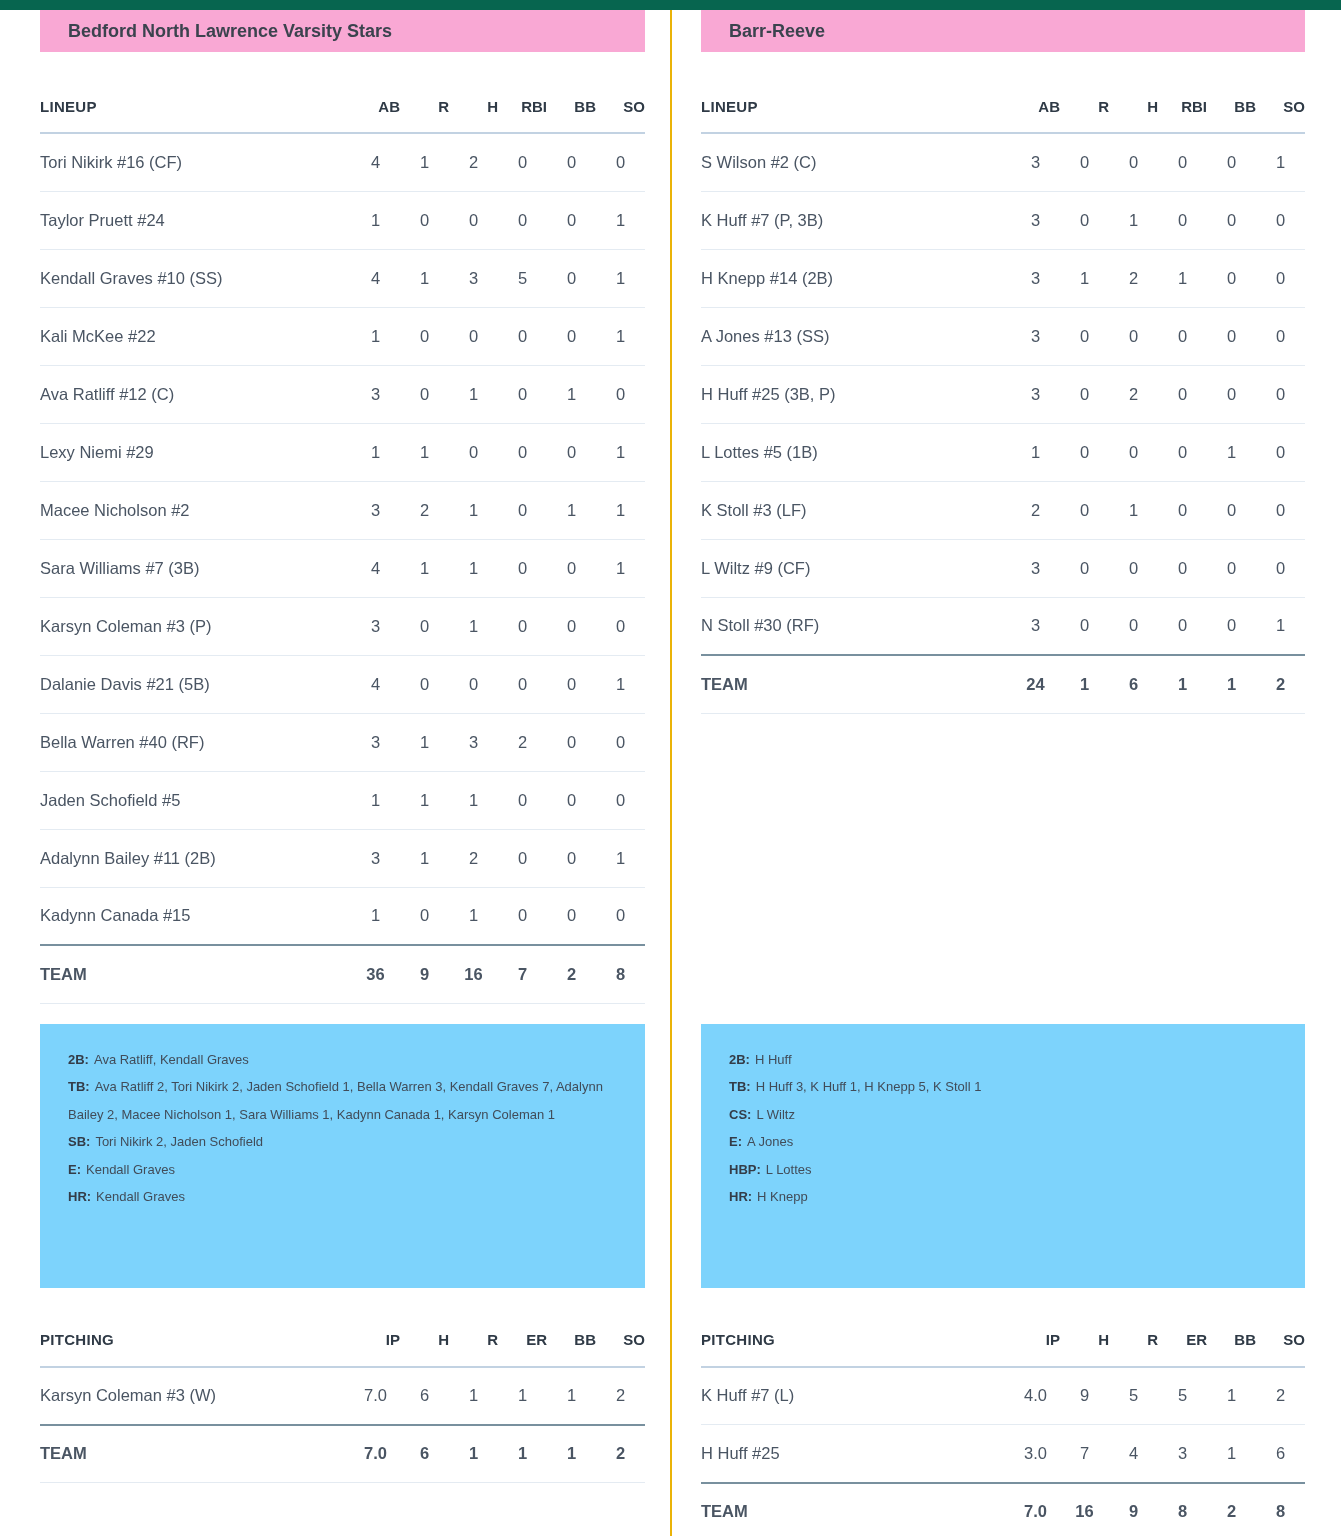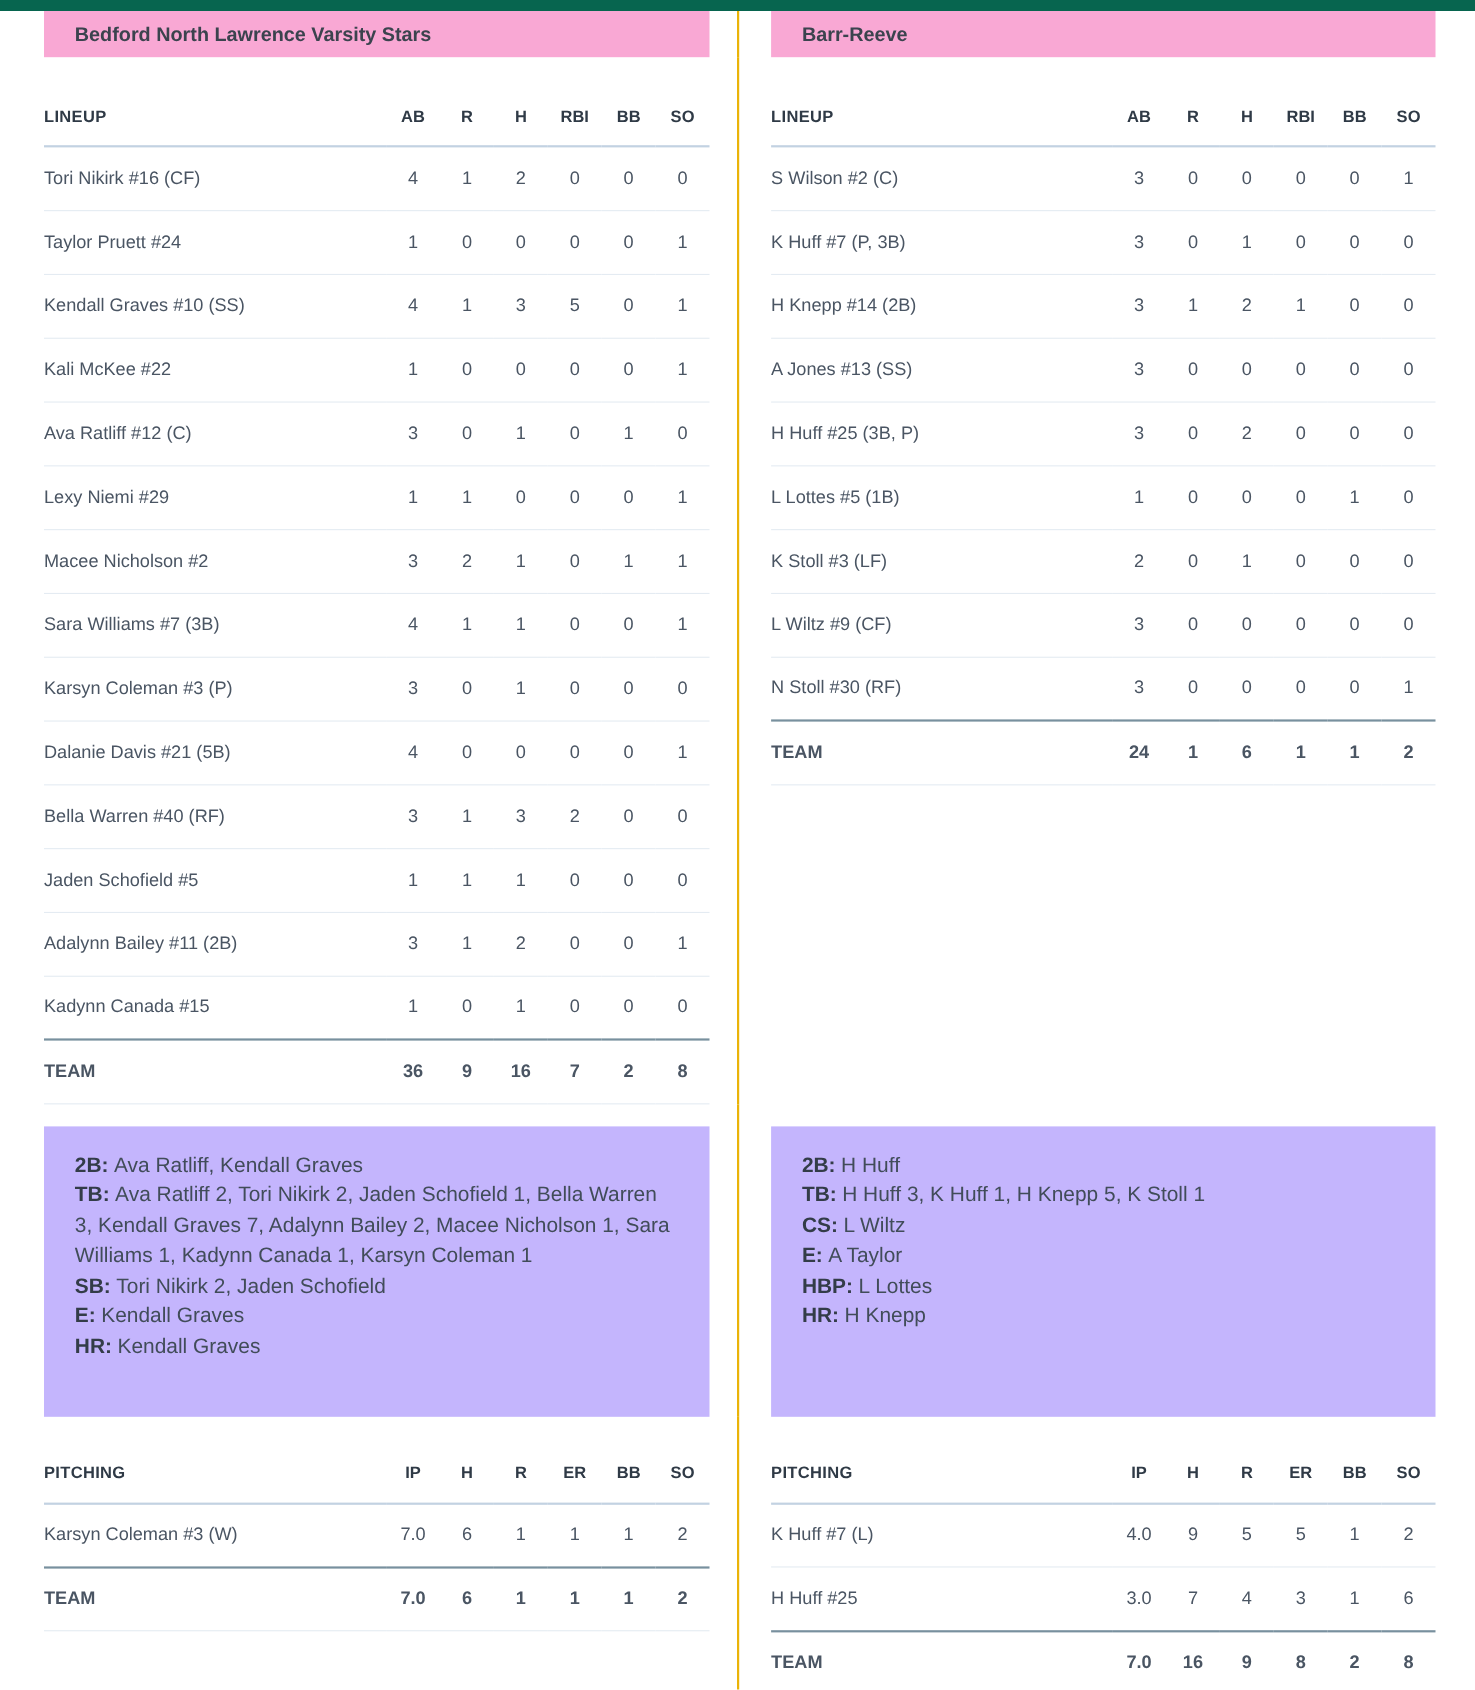--- a/index.html
+++ b/index.html
@@ -30,39 +30,39 @@
   }
 
   table.stat-table{width:100%;border-collapse:collapse;table-layout:fixed;}
   table.stat-table th,table.stat-table td{box-sizing:border-box;padding:0;}
   table.stat-table thead th{
     height:53px;vertical-align:middle;
     border-bottom:2px solid #C2D2E2;
     font-size:15px;font-weight:700;color:#2F3A46;
   }
   th.name-col{text-align:left;padding-left:7px;letter-spacing:0.3px;}
-  th.stat-col{width:49px;text-align:center;}
+  th.stat-col{width:49px;text-align:right;}
   table.stat-table tbody td{
     height:58px;vertical-align:middle;
     border-bottom:1px solid #E4EBF2;
     font-size:16.5px;color:#4A5563;
   }
   td.name{text-align:left;padding-left:7px;color:#444F5C;white-space:nowrap;overflow:hidden;}
   td.sub-name{padding-left:40px;}
   td.stat{width:49px;text-align:center;}
   tr.team-row td{
     border-top:2px solid #78909E;border-bottom:none;
     font-weight:700;color:#323C48;
   }
 
   .notes-box{
-    background:#c4b5fd;
+    background:#7dd3fc;
     min-height:264px;box-sizing:border-box;
     padding:22px 28px;
-    font-size:19px;line-height:27.5px;color:#414C59;
+    font-size:13px;line-height:27.5px;color:#414C59;
   }
   .note-label{font-weight:700;color:#333C48;margin-right:5px;}
 </style>
 </head>
 <body>
 
 <div class="top-bar"></div>
 
 <div class="board">
 
@@ -381,21 +381,21 @@
               <td class="stat">2</td>
             </tr>
           </tbody>
         </table>
     </div>
     <div class="cell gr r3">
       <div class="notes-box">
           <div class="note-line"><span class="note-label">2B:</span><span class="note-text">H Huff</span></div>
           <div class="note-line"><span class="note-label">TB:</span><span class="note-text">H Huff 3, K Huff 1, H Knepp 5, K Stoll 1</span></div>
           <div class="note-line"><span class="note-label">CS:</span><span class="note-text">L Wiltz</span></div>
-          <div class="note-line"><span class="note-label">E:</span><span class="note-text">A Taylor</span></div>
+          <div class="note-line"><span class="note-label">E:</span><span class="note-text">A Jones</span></div>
           <div class="note-line"><span class="note-label">HBP:</span><span class="note-text">L Lottes</span></div>
           <div class="note-line"><span class="note-label">HR:</span><span class="note-text">H Knepp</span></div>
         </div>
     </div>
     <div class="cell gr r4">
       <table class="stat-table">
           <thead>
             <tr>
               <th class="name-col">PITCHING</th>
               <th class="stat-col">IP</th>

